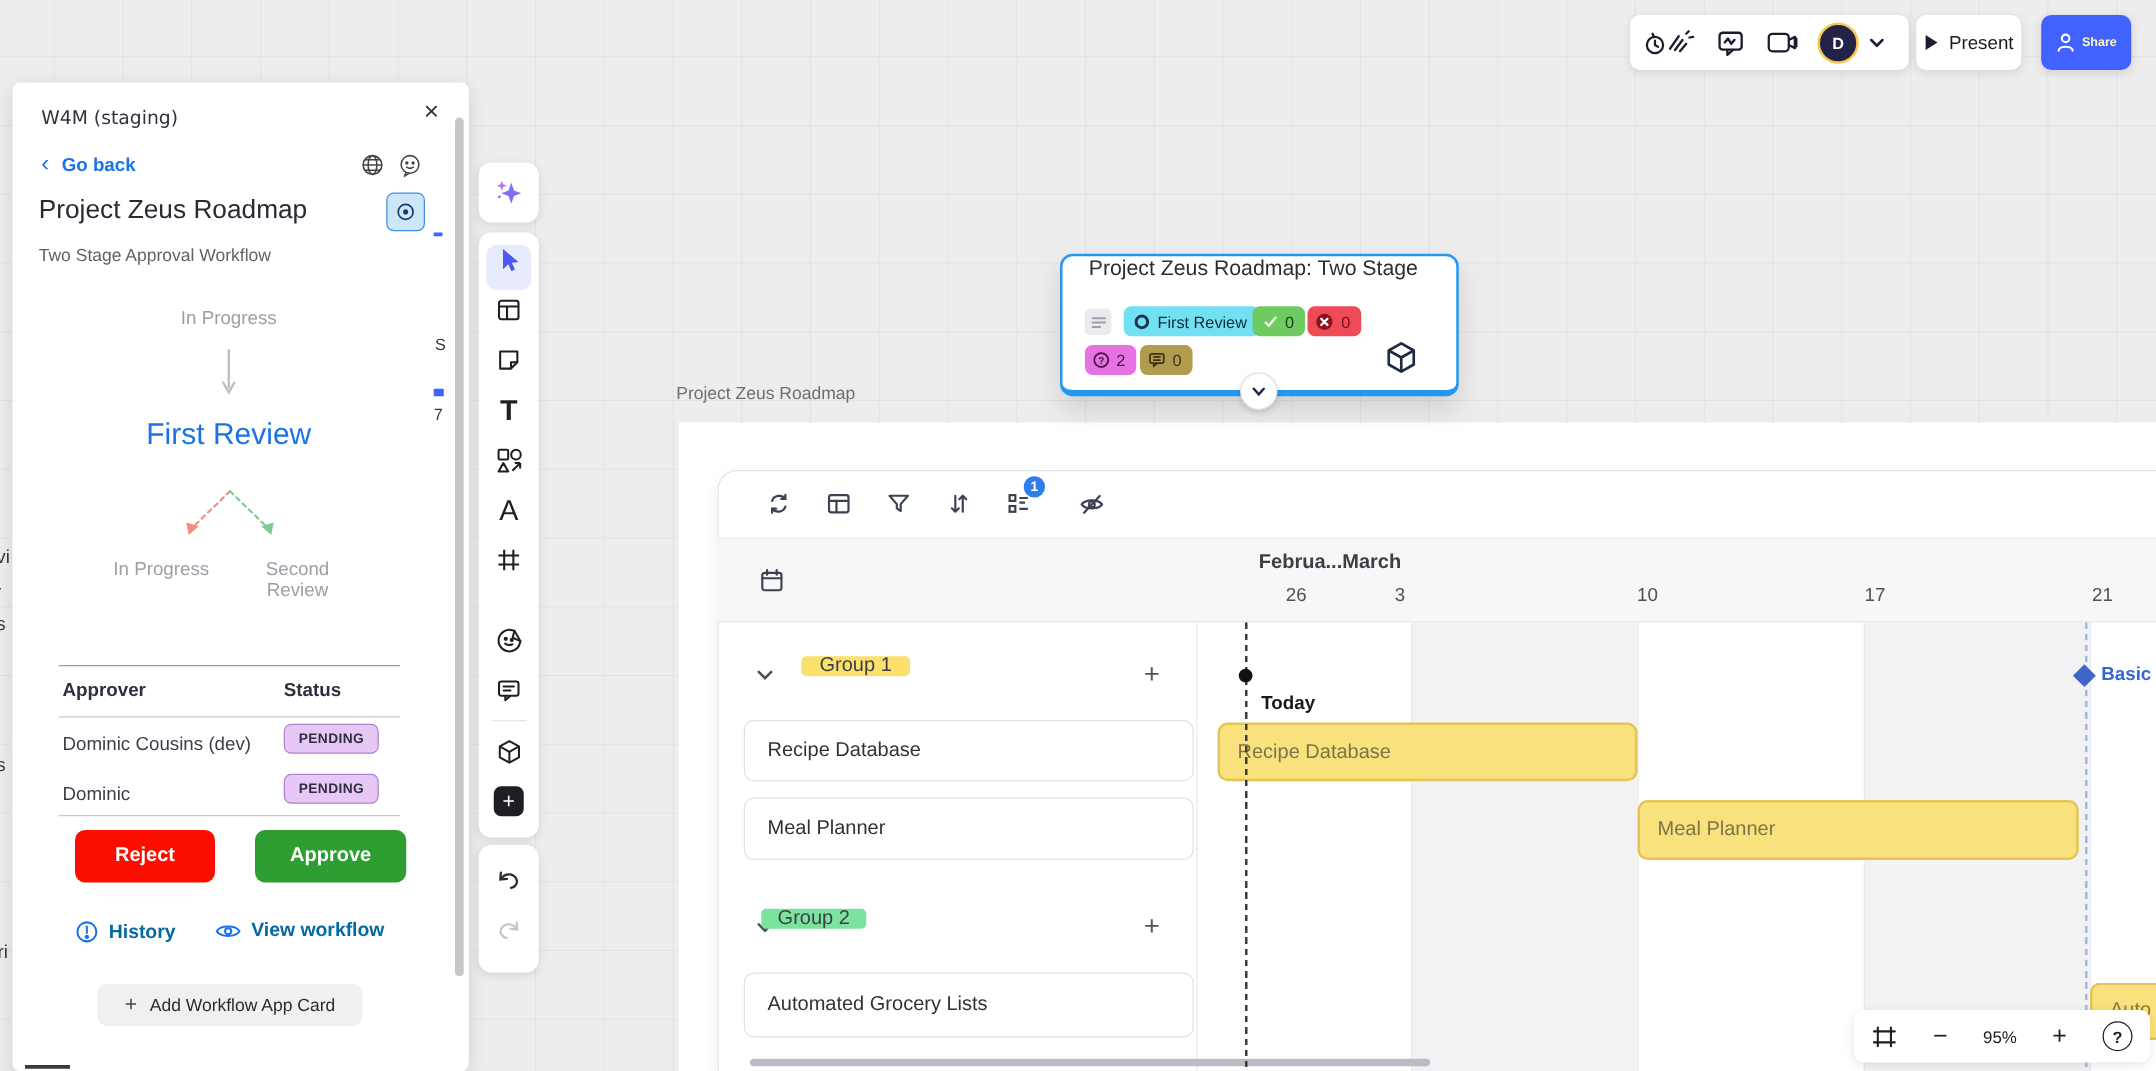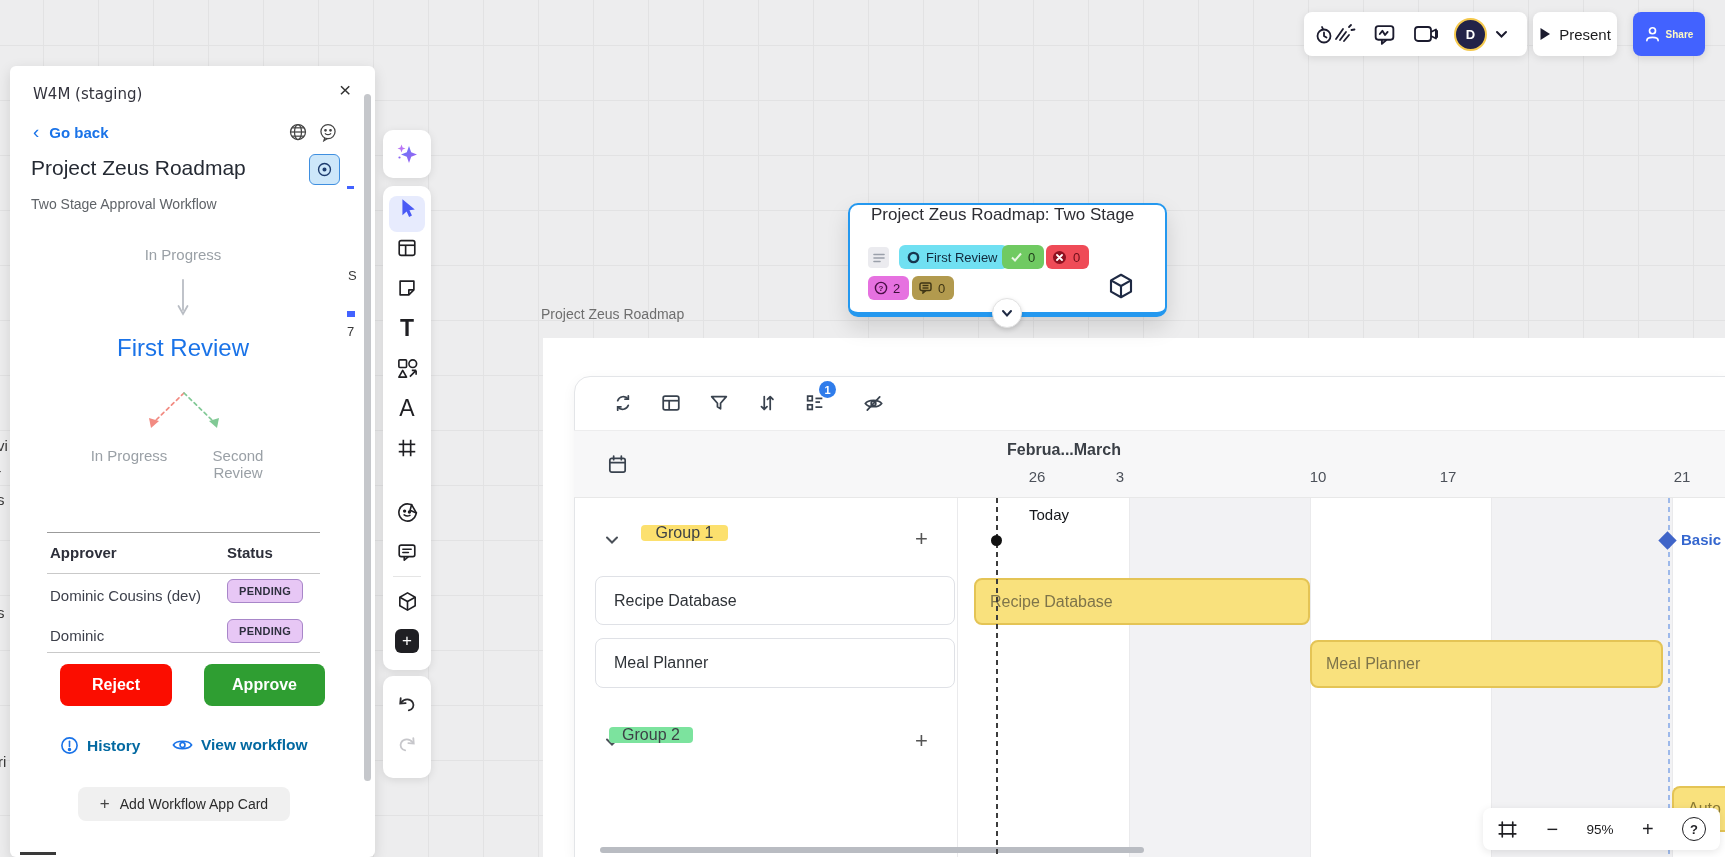--- a/index.html
+++ b/index.html
@@ -62,21 +62,21 @@
   .wheader{left:574px;top:430px;width:1151px;height:68px;background:#f7f7f8;border-top:1px solid #ededee;border-bottom:1px solid #e8e8e8;z-index:3;box-sizing:border-box;}
   .month-label{top:441px;font-size:16px;font-weight:600;color:#3a3f46;transform:translateX(-50%);z-index:4;}
   .date-tick{top:468px;font-size:15px;color:#4c515a;transform:translateX(-50%);z-index:4;}
   .gray-col{top:498px;height:359px;background:#f2f2f4;z-index:3;}
   .vline{top:498px;width:1px;height:359px;background:#eaeaec;z-index:3;}
   .today-line{left:996px;top:498px;width:2px;height:359px;z-index:6;
     background:repeating-linear-gradient(180deg,#3c3c3c 0 5px,transparent 5px 9px);}
   .blue-line{left:1668px;top:498px;width:2px;height:359px;z-index:6;
     background:repeating-linear-gradient(180deg,#9db9ea 0 5px,transparent 5px 9px);}
   .today-dot{left:991px;top:535px;width:11px;height:11px;border-radius:50%;background:#111;z-index:7;}
-  .today-text{left:1009px;top:506px;font-size:15px;font-weight:400;color:#16181c;z-index:7;margin-left:20px;}
+  .today-text{left:1009px;top:554px;font-size:15px;font-weight:700;color:#16181c;z-index:7;}
   .row-card{left:595px;width:360px;background:#fff;border:1px solid #dfe1e6;border-radius:8px;display:flex;align-items:center;padding-left:18px;box-sizing:border-box;font-size:16px;color:#2f3338;z-index:4;}
   .group-badge{height:16px;border-radius:4px;display:flex;align-items:center;justify-content:center;font-size:16px;color:#3c4146;z-index:4;}
   .plus-btn{font-size:22px;color:#555;z-index:4;font-weight:400;}
   .bar{background:#f9e17d;border:2px solid #e4c455;border-radius:8px;box-sizing:border-box;display:flex;align-items:center;padding-left:14px;font-size:16px;color:#7e744a;z-index:4;}
   .milestone-diamond{left:1661px;top:534px;width:13px;height:13px;background:#4065c8;transform:rotate(45deg);z-index:7;}
   .milestone-label{left:1681px;top:531px;font-size:15px;font-weight:700;color:#3567cf;z-index:7;}
   .wscrollbar{left:600px;top:847px;width:544px;height:6px;background:#b9bcc2;border-radius:3px;z-index:5;}
 
   
   .zoom-card{left:1483px;top:808px;width:237px;height:42px;border-radius:8px;display:flex;align-items:center;justify-content:space-between;padding:0 14px;box-sizing:border-box;z-index:12;}
@@ -155,21 +155,21 @@
       <rect x="4" y="5.5" width="16" height="14.5" rx="2"></rect>
         <line x1="8" y1="3.2" x2="8" y2="7"></line>
         <line x1="16" y1="3.2" x2="16" y2="7"></line>
         <line x1="4" y1="10" x2="20" y2="10"></line>
     </svg>
   </span>
   <span class="abs month-label" style="left:1064px;">Februa...March</span>
   <span class="abs date-tick" style="left:1001px;margin-left:36px;">26</span>
   <span class="abs date-tick" style="left:1120px;">3</span>
   <span class="abs date-tick" style="left:1318px;">10</span>
-  <span class="abs date-tick" style="left:1448px;">17</span>
+  <span class="abs date-tick" style="left:1500px;">17</span>
   <span class="abs date-tick" style="left:1682px;">21</span>
 
   <div class="abs gray-col" style="left:1129px;width:181px;"></div>
   <div class="abs gray-col" style="left:1491px;width:181px;"></div>
   <div class="abs vline" style="left:957px;"></div>
   <div class="abs vline" style="left:1129px;"></div>
   <div class="abs vline" style="left:1310px;"></div>
   <div class="abs vline" style="left:1491px;"></div>
   <div class="abs vline" style="left:1672px;"></div>
 
@@ -183,20 +183,21 @@
   <div class="abs row-card" style="top:576px;height:49px;">Recipe Database</div>
   <div class="abs row-card" style="top:638px;height:50px;">Meal Planner</div>
 
   <span class="abs" style="left:604px;top:736px;z-index:4;">
     <svg width="16" height="12" viewBox="0 0 16 12" fill="none" stroke="#4a5058" stroke-width="2" stroke-linecap="round">
         <polyline points="3,3.5 8,8.5 13,3.5"></polyline>
       </svg>
   </span>
   <div class="abs group-badge" style="left:609px;top:727px;width:84px;background:#7ce39e;">Group 2</div>
   <span class="abs plus-btn" style="left:915px;top:728px;">+</span>
+  <div class="abs row-card" style="top:778px;height:52px;">Automated Grocery Lists</div>
 
   <div class="abs bar" style="left:974px;top:578px;width:336px;height:47px;">Recipe Database</div>
   <div class="abs bar" style="left:1310px;top:640px;width:353px;height:48px;">Meal Planner</div>
   <div class="abs bar" style="left:1672px;top:786px;width:53px;height:46px;border-right:none;border-radius:8px 0 0 8px;color:#8a7a35;">Auto</div>
 
   <div class="abs today-line"></div>
   <div class="abs today-dot"></div>
   <div class="abs today-text">Today</div>
   <div class="abs blue-line"></div>
   <div class="abs milestone-diamond"></div>

